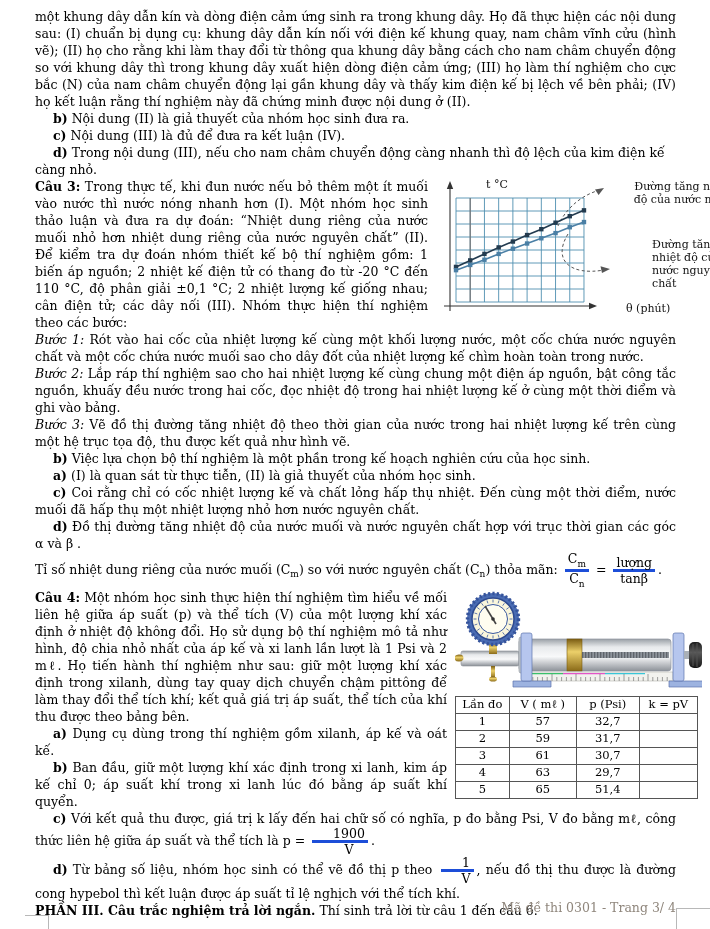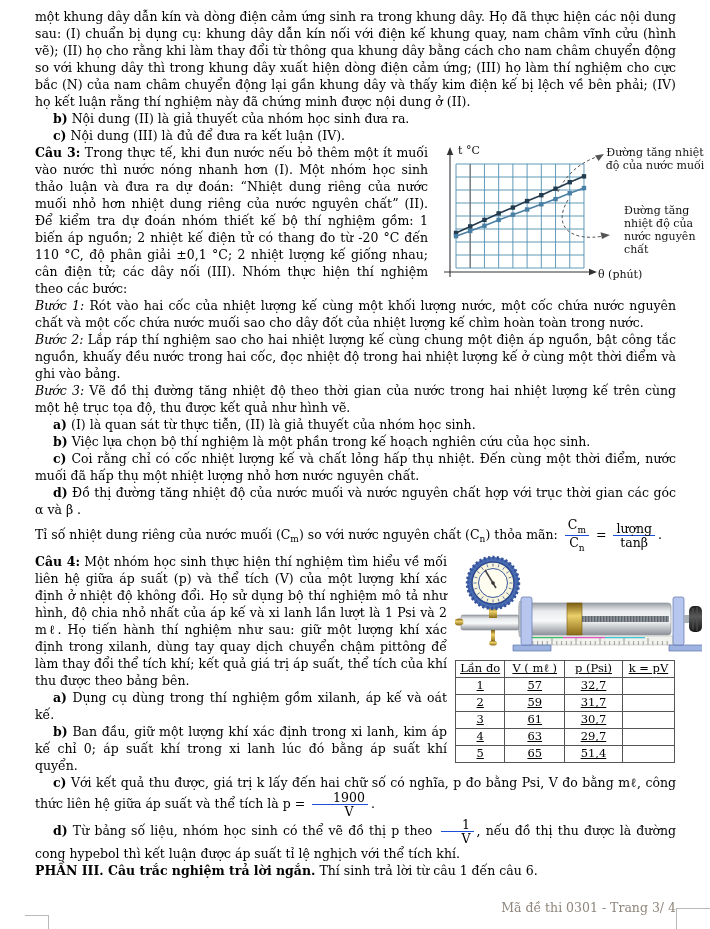--- a/index.html
+++ b/index.html
@@ -10,38 +10,38 @@
     font-family:"DejaVu Serif","Liberation Serif",serif;
     font-size:12.5px;line-height:17px;
   }
   p.t{margin:0;}
   .j{text-align:justify;}
   .opt{text-indent:18px;}
   b.ol{font-weight:bold;}
   sub{font-size:9px;}
   
   .frac{display:inline-block;vertical-align:middle;text-align:center;line-height:1.05;margin:0 3px;}
-  .frac .num{display:block;border-bottom:1px solid #1d4ed8;padding:0 3px;}
+  .frac .num{display:block;border-bottom:3px solid #1d4ed8;padding:0 3px;}
   .frac .den{display:block;padding:0 3px;}
   .ratio{margin:4px 0 2px 0;}
   
   .chart-fig{
     float:right;position:relative;width:272px;height:138px;
     margin:2px -32px 2px 8px;
   }
-  .clabel{position:absolute;font-size:11px;line-height:13px;color:#111;}
+  .clabel{position:absolute;font-size:11px;line-height:13px;color:#111;margin-left:28px;}
   .ylab{left:22px;top:-2px;}
   .xlab{left:162px;top:122px;}
   .leg1{left:166px;top:0px;width:106px;text-align:center;}
   .leg2{left:188px;top:58px;width:92px;text-align:left;}
   
   .q4-fig{float:right;width:247px;margin:0 -26px 2px 8px;}
   .q4-fig table{
-    border-collapse:collapse;width:220px;margin-top:3px;
-    font-size:11.5px;line-height:13px;text-decoration:underline;
+    border-collapse:collapse;width:243px;margin-top:3px;
+    font-size:11.5px;line-height:13px;
   }
   .q4-fig th,.q4-fig td{
     border:1px solid #555;text-align:center;padding:1.5px 2px;font-weight:normal;
   }
   .clear{clear:both;}
   .part3{margin-top:5px;}
   .footer{
     position:absolute;right:34px;top:899px;
     color:#8f867c;font-size:12.5px;
   }
@@ -56,20 +56,21 @@
 </style>
 </head>
 <body>
 
 <div class="page">
 
   <p class="t j">một khung dây dẫn kín và dòng điện cảm ứng sinh ra trong khung dây. Họ đã thực hiện các nội dung sau: (I) chuẩn bị dụng cụ: khung dây dẫn kín nối với điện kế khung quay, nam châm vĩnh cửu (hình vẽ); (II) họ cho rằng khi làm thay đổi từ thông qua khung dây bằng cách cho nam châm chuyển động so với khung dây thì trong khung dây xuất hiện dòng điện cảm ứng; (III) họ làm thí nghiệm cho cực bắc (N) của nam châm chuyển động lại gần khung dây và thấy kim điện kế bị lệch về bên phải; (IV) họ kết luận rằng thí nghiệm này đã chứng minh được nội dung ở (II).</p>
 
   <p class="t opt"><b class="ol">b)</b> <span>Nội dung (II) là giả thuyết của nhóm học sinh đưa ra.</span></p>
   <p class="t opt"><b class="ol">c)</b> <span>Nội dung (III) là đủ để đưa ra kết luận (IV).</span></p>
+  <p class="t opt"><b class="ol">d)</b> <span>Trong nội dung (III), nếu cho nam châm chuyển động càng nhanh thì độ lệch của kim điện kế càng nhỏ.</span></p>
 
   <div>
     <figure class="chart-fig">
       <svg width="272" height="138" viewBox="0 0 272 138">
         <g id="grid-group">
             <line x1="20" y1="18" x2="20" y2="122" stroke="#4f8fb0" stroke-width="0.9"></line>
             <line x1="34.22" y1="18" x2="34.22" y2="122" stroke="#4f8fb0" stroke-width="0.9"></line>
             <line x1="48.44" y1="18" x2="48.44" y2="122" stroke="#4f8fb0" stroke-width="0.9"></line>
             <line x1="62.660000000000004" y1="18" x2="62.660000000000004" y2="122" stroke="#4f8fb0" stroke-width="0.9"></line>
             <line x1="76.88" y1="18" x2="76.88" y2="122" stroke="#4f8fb0" stroke-width="0.9"></line>
@@ -131,22 +132,22 @@
       <div class="clabel leg1">Đường tăng nhiệt độ của nước muối</div>
       <div class="clabel leg2">Đường tăng nhiệt độ của nước nguyên chất</div>
     </figure>
 
     <p class="t j"><b>Câu 3:</b> <span>Trong thực tế, khi đun nước nếu bỏ thêm một ít muối vào nước thì nước nóng nhanh hơn (I). Một nhóm học sinh thảo luận và đưa ra dự đoán: “Nhiệt dung riêng của nước muối nhỏ hơn nhiệt dung riêng của nước nguyên chất” (II). Để kiểm tra dự đoán nhóm thiết kế bộ thí nghiệm gồm: 1 biến áp nguồn; 2 nhiệt kế điện tử có thang đo từ -20 °C đến 110 °C, độ phân giải ±0,1 °C; 2 nhiệt lượng kế giống nhau; cân điện tử; các dây nối (III). Nhóm thực hiện thí nghiệm theo các bước:</span></p>
 
     <p class="t j"><i>Bước 1:</i> <span>Rót vào hai cốc của nhiệt lượng kế cùng một khối lượng nước, một cốc chứa nước nguyên chất và một cốc chứa nước muối sao cho dây đốt của nhiệt lượng kế chìm hoàn toàn trong nước.</span></p>
     <p class="t j"><i>Bước 2:</i> <span>Lắp ráp thí nghiệm sao cho hai nhiệt lượng kế cùng chung một điện áp nguồn, bật công tắc nguồn, khuấy đều nước trong hai cốc, đọc nhiệt độ trong hai nhiệt lượng kế ở cùng một thời điểm và ghi vào bảng.</span></p>
     <p class="t j"><i>Bước 3:</i> <span>Vẽ đồ thị đường tăng nhiệt độ theo thời gian của nước trong hai nhiệt lượng kế trên cùng một hệ trục tọa độ, thu được kết quả như hình vẽ.</span></p>
 
+    <p class="t opt j"><b class="ol">b)</b> <span>Việc lựa chọn bộ thí nghiệm là một phần trong kế hoạch nghiên cứu của học sinh.</span></p>
     <p class="t opt j"><b class="ol">a)</b> <span>(I) là quan sát từ thực tiễn, (II) là giả thuyết của nhóm học sinh.</span></p>
-    <p class="t opt j"><b class="ol">b)</b> <span>Việc lựa chọn bộ thí nghiệm là một phần trong kế hoạch nghiên cứu của học sinh.</span></p>
     <p class="t opt j"><b class="ol">c)</b> <span>Coi rằng chỉ có cốc nhiệt lượng kế và chất lỏng hấp thụ nhiệt. Đến cùng một thời điểm, nước muối đã hấp thụ một nhiệt lượng nhỏ hơn nước nguyên chất.</span></p>
     <p class="t opt j"><b class="ol">d)</b> <span>Đồ thị đường tăng nhiệt độ của nước muối và nước nguyên chất hợp với trục thời gian các góc α và β .</span></p>
 
     <p class="t ratio">
       <span>Tỉ số nhiệt dung riêng của nước muối (C</span><sub>m</sub><span>) so với nước nguyên chất (C</span><sub>n</sub><span>) thỏa mãn:</span>
       <span class="frac"><span class="num"><span>C</span><sub>m</sub></span><span class="den"><span>C</span><sub>n</sub></span></span>
       <span>=</span>
       <span class="frac"><span class="num">lượng</span><span class="den">tanβ</span></span><span>.</span>
     </p>
   </div>

